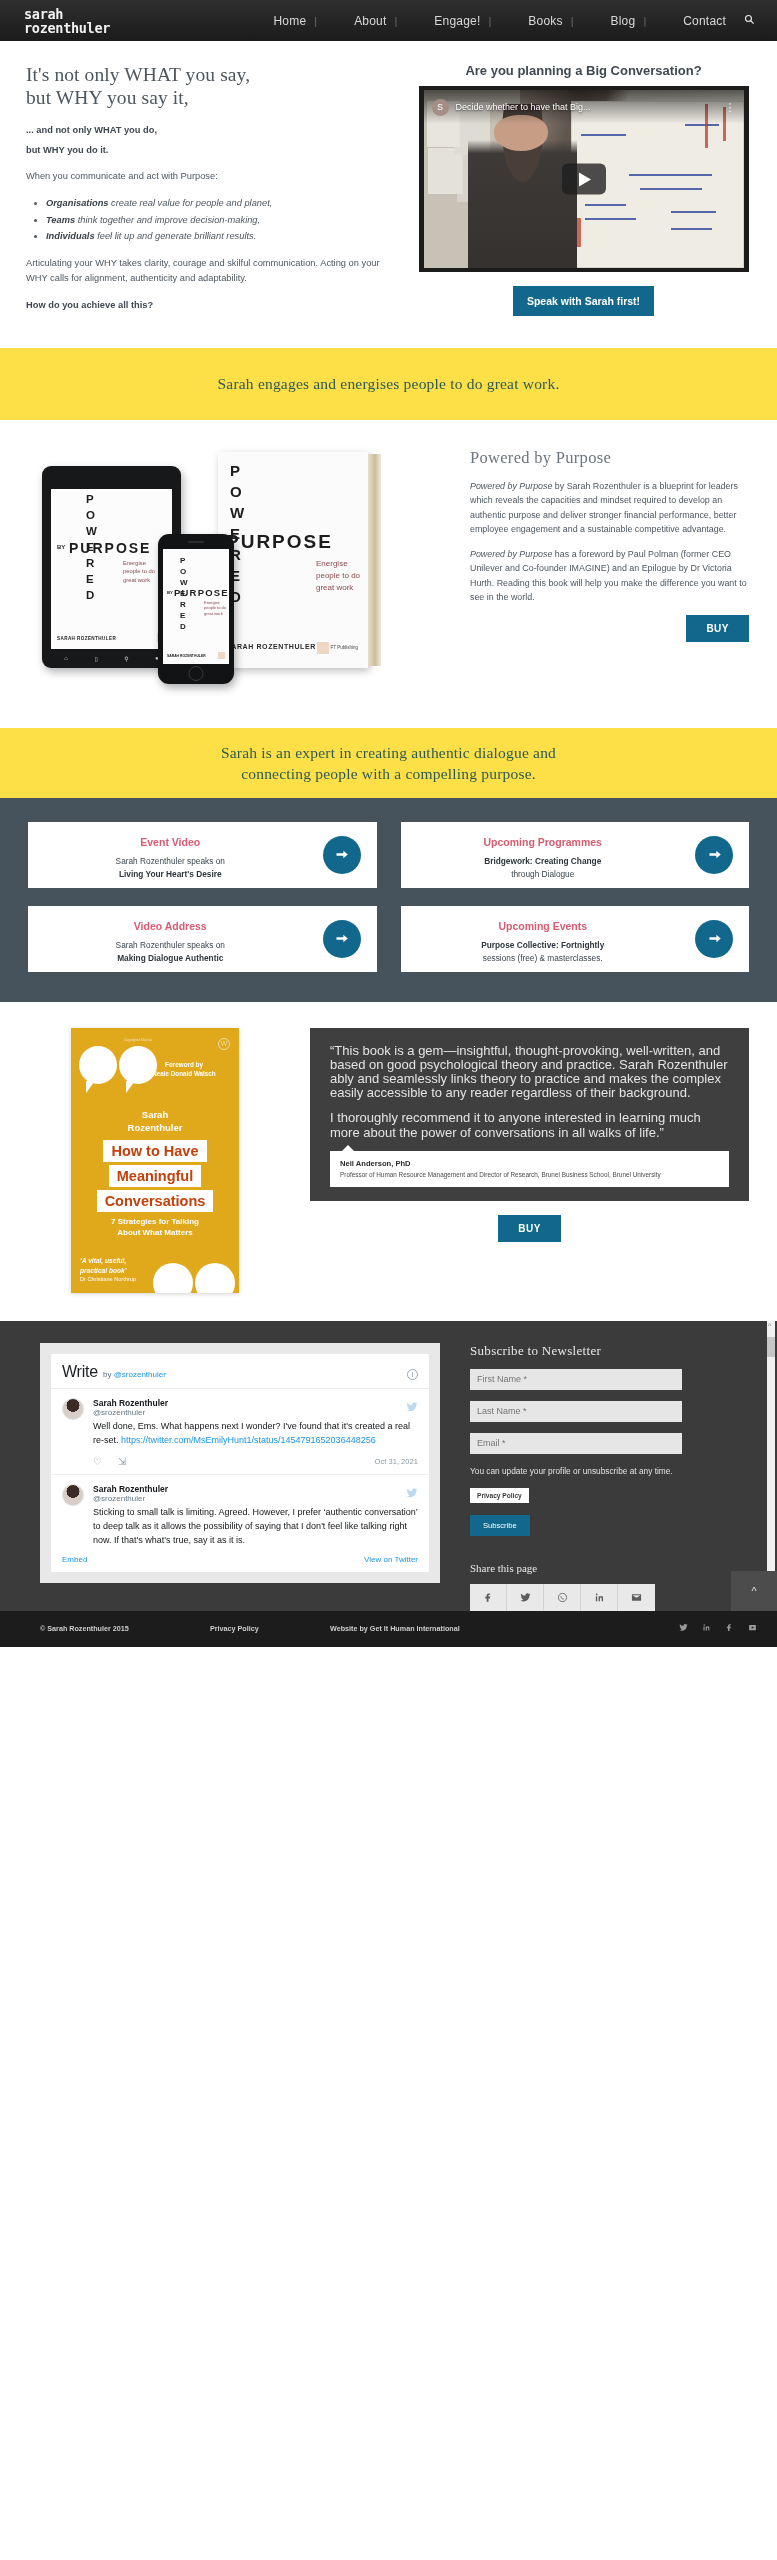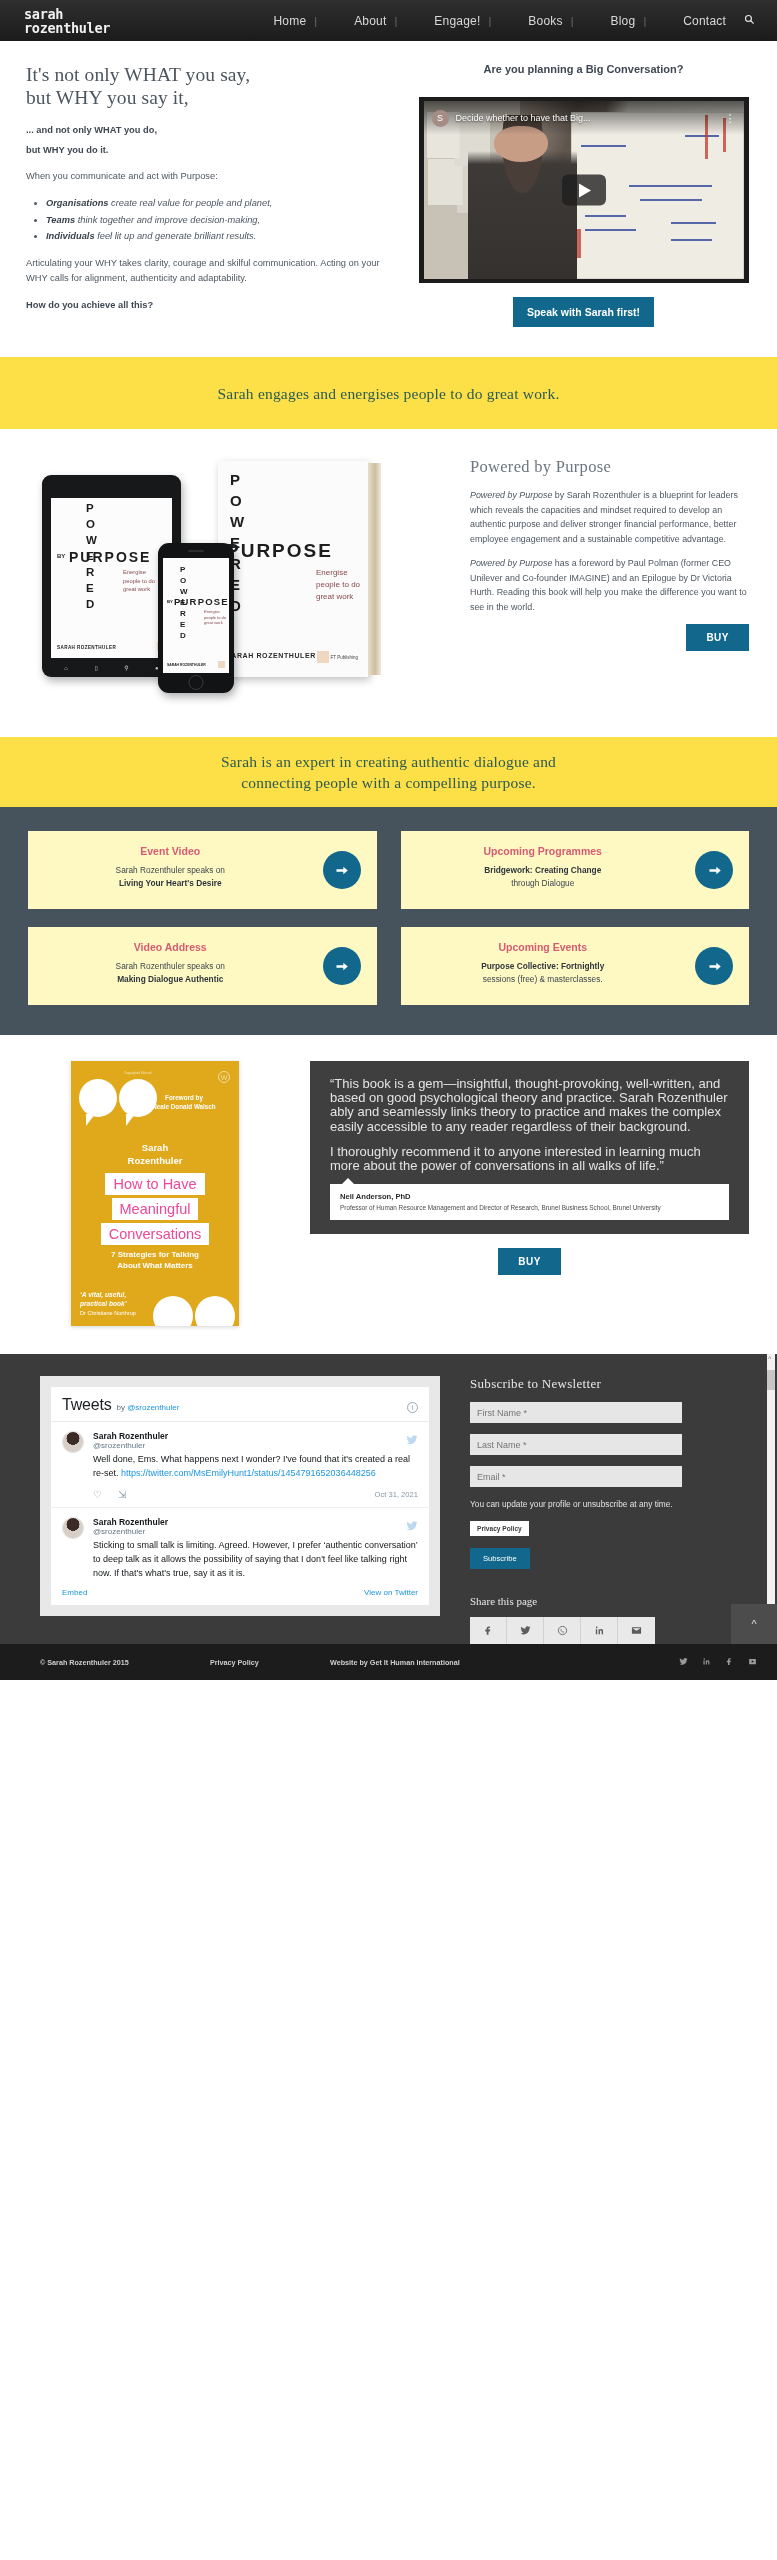--- a/index.html
+++ b/index.html
@@ -65,22 +65,22 @@
     font-size: 9.3px; line-height: 15px; color: #4e5761; margin: 0 0 5px 0;
   }
   .hero-left p.strong { font-weight: bold; color:#3f4852; }
   .hero-left p.spaced { margin-top: 11px; }
   .hero-left ul { margin: 11px 0 11px 20px; font-style: italic; }
   .hero-left li { font-size: 9.3px; line-height: 16.5px; color:#4e5761; }
   .hero-left li b { color:#39424c; }
   .hero-left p.para { line-height: 15.5px; margin-top: 10px; }
 
   .video-caption {
-    text-align: center; font-size: 11px; font-weight: bold;
-    color: #3f4852; margin-bottom: 22px;
+    text-align: center; font-size: 13px; font-weight: bold;
+    color: #3f4852; margin-bottom: 8px;
   }
   .video-frame {
     width: 330px; height: 186px; margin: 0 auto;
     background: #1c1c1c; padding: 4px 5px;
     position: relative;
   }
   .video-inner {
     width: 100%; height: 100%;
     background:
       linear-gradient(105deg,#cfc9bf 0%,#bdb5a9 18%,#8f8478 30%,#5e554d 42%,#6d645b 50%,#d6d2c8 56%,#e7e4dc 100%);
@@ -263,21 +263,21 @@
   }
   .phone-speaker{
     position:absolute; left:50%; transform:translateX(-50%); top:7px;
     width:16px;height:2px;background:#2c2d2e;border-radius:2px;
   }
 
   
   .cards-sec { background:#46525c; padding: 24px 28px 30px 28px; }
   .cards-grid { display:grid; grid-template-columns: 1fr 1fr; gap: 18px 24px; }
   .card {
-    background:#fef9c3; height: 78px; position:relative;
+    background:#ffffff; height: 66px; position:relative;
     padding: 14px 78px 0 14px; text-align:center;
   }
   .card h3 {
     color:#d65b73; font-size:10.5px; font-weight:bold; margin-bottom:7px;
   }
   .card p { font-size: 8.3px; line-height: 13px; color:#3c454f; }
   .card p b { color: #2e353d; }
   .card .circ {
     position:absolute; right:16px; top:50%; transform:translateY(-50%);
     width: 38px; height: 38px; border-radius:50%; background:#11688c;
@@ -306,21 +306,21 @@
   .yb-fore{
     position:absolute; right:12px; top:32px; width:86px; text-align:center;
     color:#fff; font-size:6.3px; line-height:9px; font-weight:bold;
   }
   .yb-auth{
     position:absolute; left:0; right:0; top:80px; text-align:center;
     color:#fff; font-size:9.5px; line-height:13px; font-weight:bold;
   }
   .yb-band{
     background:#fff; display:inline-block; padding:1px 8px;
-    font-size:14.5px; font-weight:normal; color:#ec4899; line-height:20px;
+    font-size:14.5px; font-weight:bold; color:#c2410c; line-height:20px;
   }
   .yb-title{ position:absolute; left:0; right:0; top:112px; text-align:center; }
   .yb-title div{ margin-bottom:3px; }
   .yb-strap{
     position:absolute; left:0; right:0; top:188px; text-align:center;
     color:#fff; font-size:8px; line-height:11px; font-weight:bold;
   }
   .yb-quote{
     position:absolute; left:9px; bottom:8px; color:#fff;
     font-size:6.6px; line-height:9.5px; font-style:italic; font-weight:bold;
@@ -717,21 +717,21 @@
       <button class="btn-buy2">BUY</button>
     </div>
   </div>
 
   <div class="footer-dark">
     <div class="fd-left">
       <div class="tw-wrap">
         <div class="tw">
 
           <div class="tw-head">
-            <span class="t">Tweets</span>
+            <span class="t">Write</span>
             <span class="h">
               <span>by</span>
               <a href="#">@srozenthuler</a>
             </span>
             <span class="i">i</span>
           </div>
 
           <div class="tweet">
             <div class="tw-bird">
               <svg viewBox="0 0 24 24">

